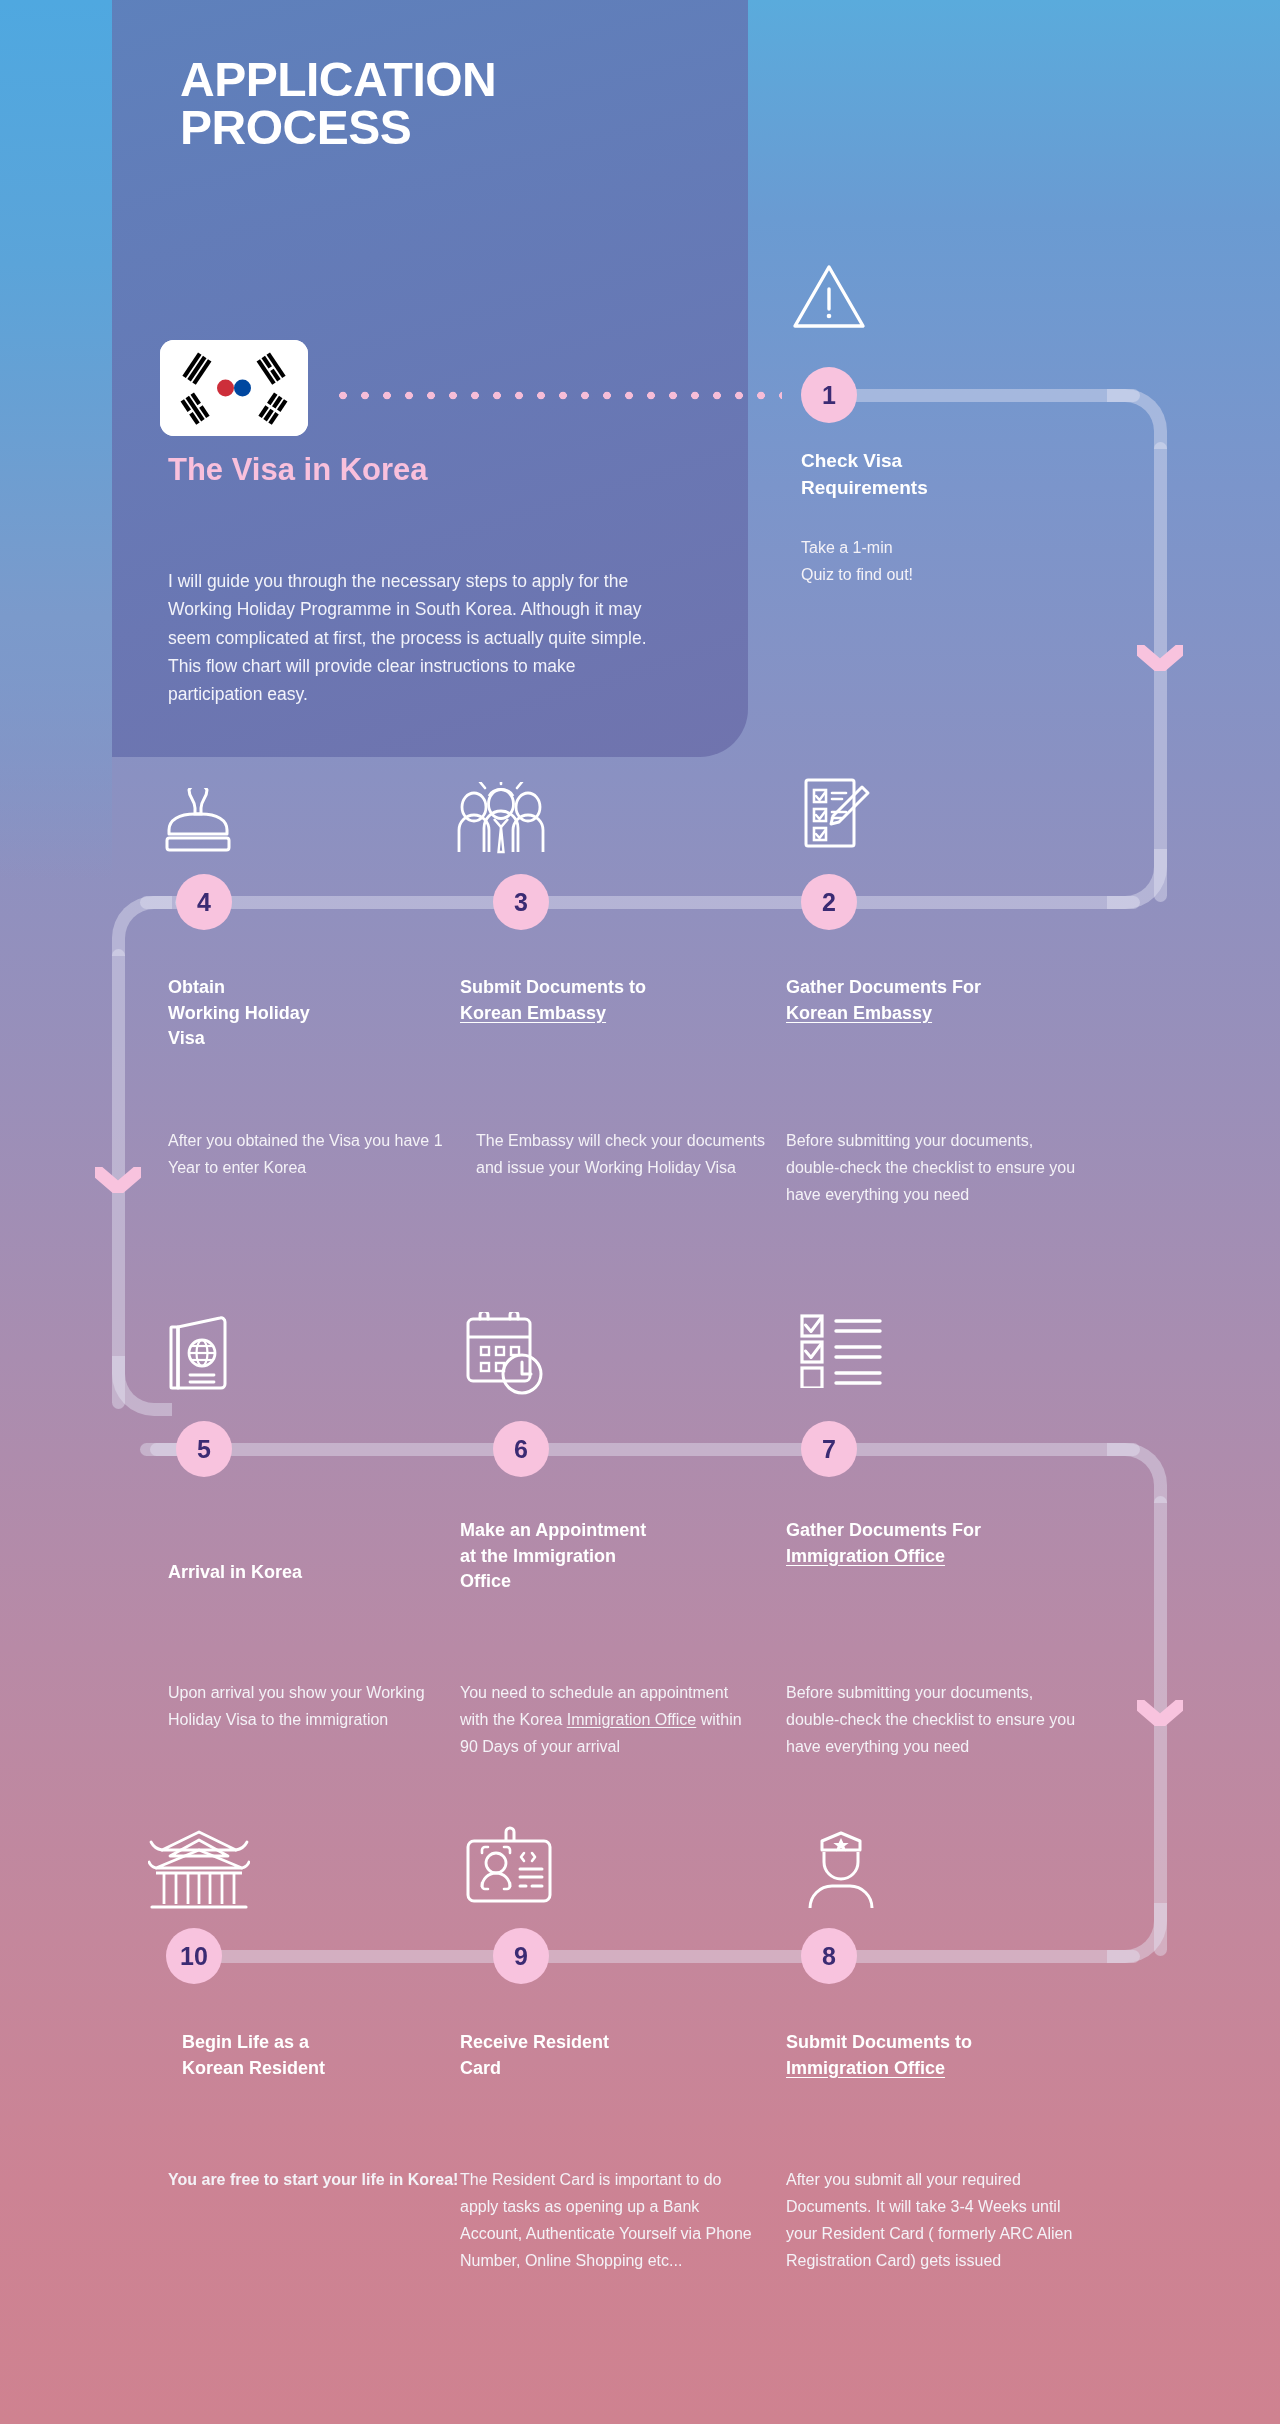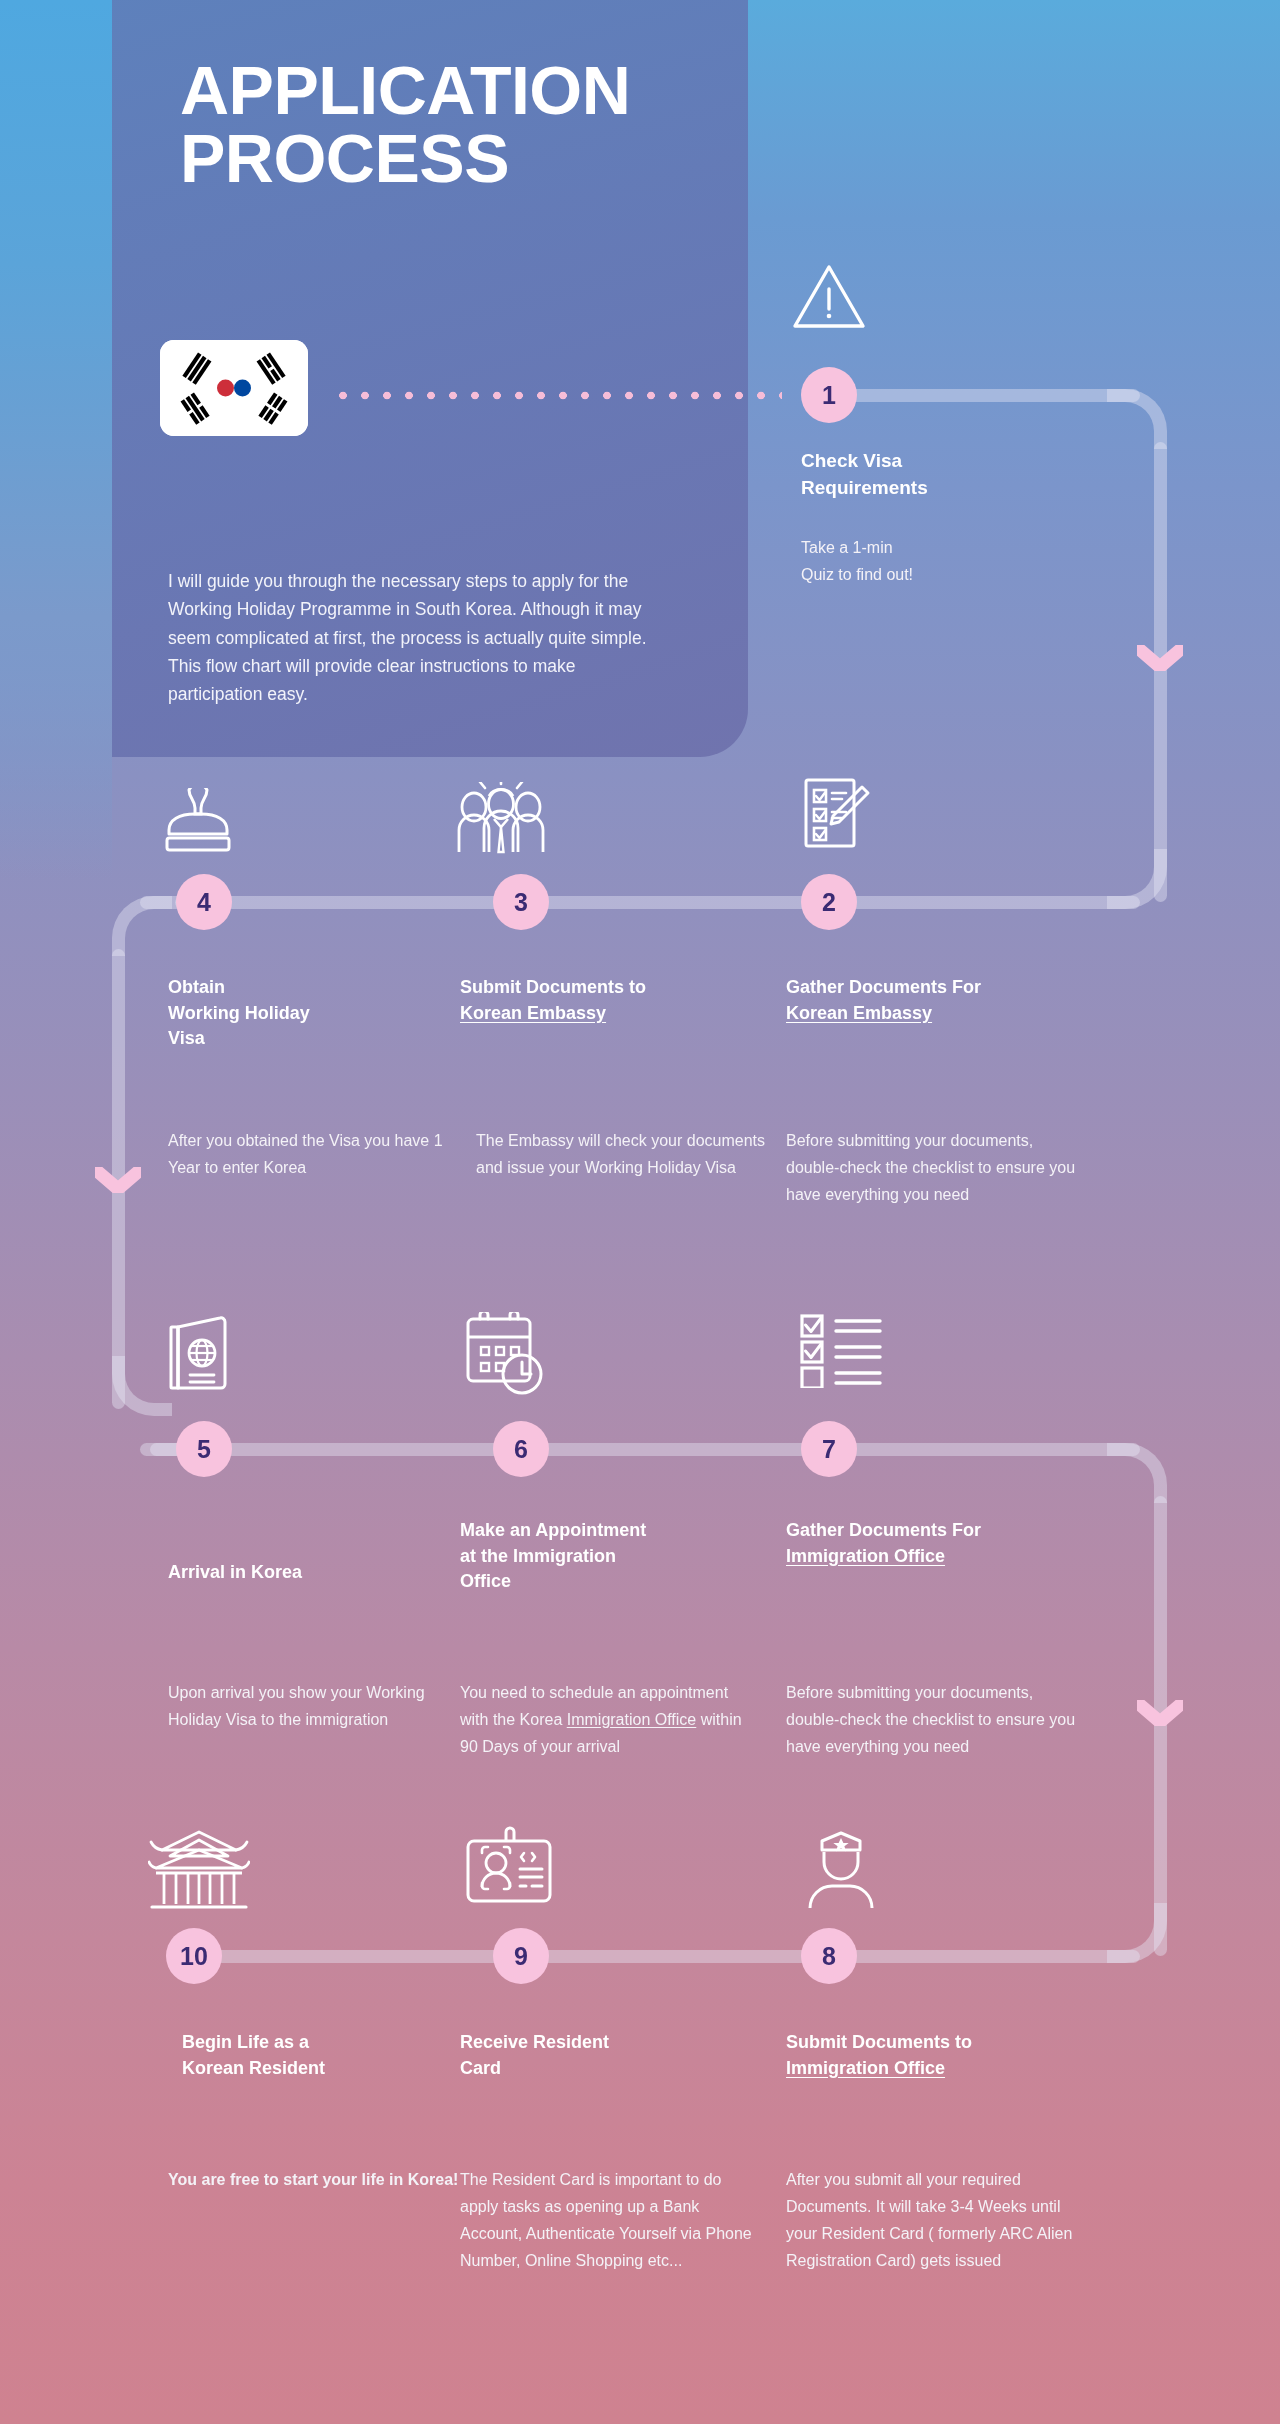--- a/index.html
+++ b/index.html
@@ -32,21 +32,21 @@
   }
 
   
   .header-panel{
     position:absolute; left:112px; top:0; width:636px; height:757px;
     background:linear-gradient(160deg, rgba(94,125,185,.92) 0%, rgba(103,117,178,.92) 60%, rgba(110,113,172,.92) 100%);
     border-radius:0 0 48px 0;
     padding:56px 70px 0 68px;
   }
   .poster-title{
-    font-size:68px; line-height:1.0; font-weight:bold; color:#ffffff;
+    font-size:48px; line-height:1.0; font-weight:bold; color:#ffffff;
     letter-spacing:-0.5px; margin-bottom:0;
   }
   .poster-title span{ display:block; }
   .flag{
     position:absolute; left:160px; top:340px;
     width:148px; height:96px; background:#fff; border-radius:14px;
     overflow:hidden;
   }
   .flag svg{ display:block; width:148px; height:96px; }
 
@@ -172,20 +172,21 @@
           <rect x="98" y="67" width="12.5" height="4.2"></rect>
           <rect x="113.5" y="67" width="12.5" height="4.2"></rect>
           <rect x="98" y="73" width="12.5" height="4.2"></rect>
           <rect x="113.5" y="73" width="12.5" height="4.2"></rect>
         </g>
       </g>
     </svg>
   </div>
 
   <div class="sub-title">
+    <span>The Visa in Korea</span>
   </div>
 
   <div class="intro-text">I will guide you through the necessary steps to apply for the Working Holiday Programme in South Korea. Although it may seem complicated at first, the process is actually quite simple. This flow chart will provide clear instructions to make participation easy.</div>
 
   <div class="dotted-line"></div>
 
   <div class="connector">
     <div class="conn-line conn-h" style="left:845px; top:389px; width:295px;"></div>
     <div class="conn-corner corner-tr" style="left:1107px; top:389px;"></div>
     <div class="conn-line conn-v" style="left:1154px; top:442px; height:460px;"></div>

